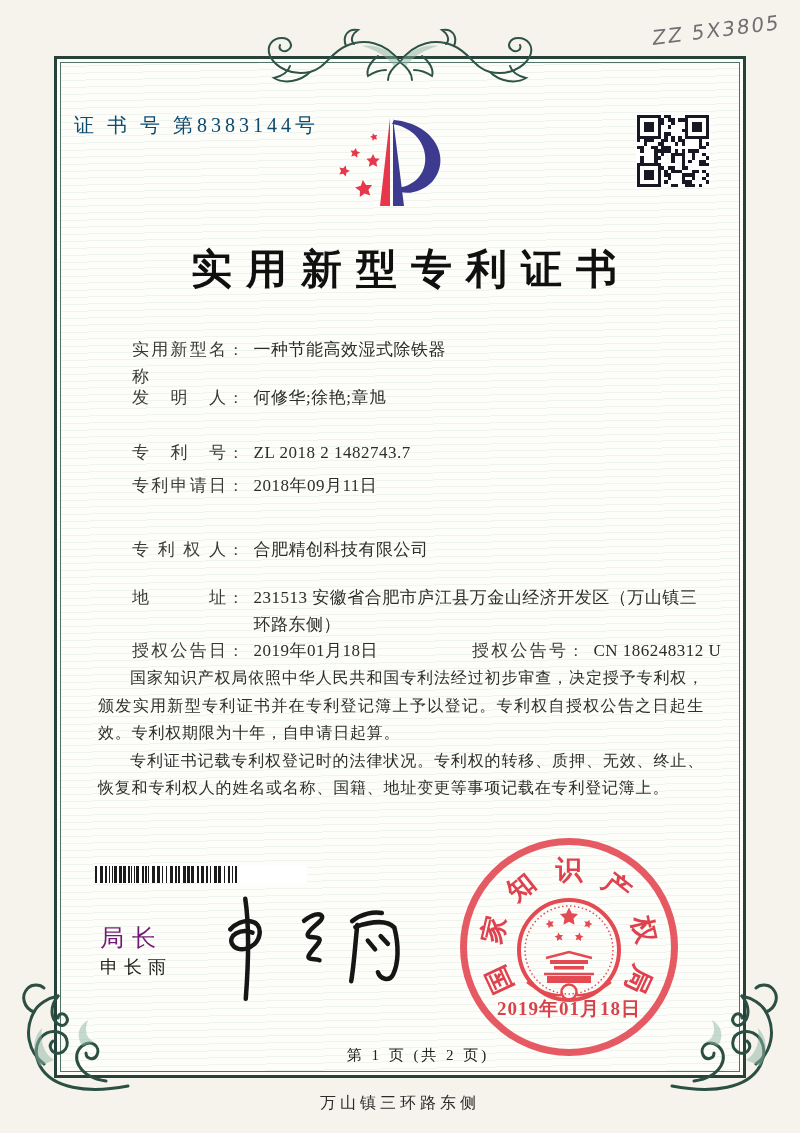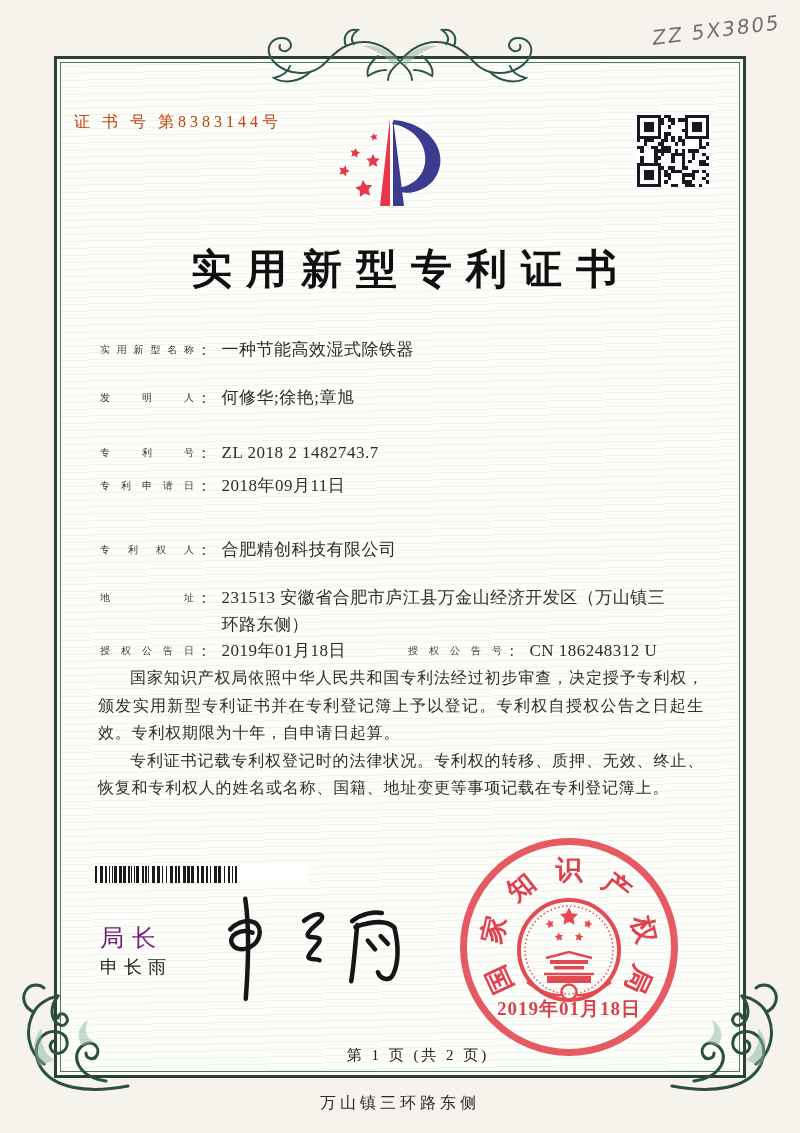--- a/index.html
+++ b/index.html
@@ -10,35 +10,35 @@
          border:3px solid #26423a;
          box-shadow:inset 0 0 0 3px #fdfcf7, inset 0 0 0 4px #4f7365;
          background:
            repeating-linear-gradient(179deg, rgba(140,180,158,.13) 0 1px, rgba(255,255,255,0) 1px 7px),
            #fdfdfa;}
   .flourish{position:absolute;width:128px;height:118px;}
   .fl-bl{left:6px;top:980px;}
   .fl-br{left:666px;top:980px;transform:scaleX(-1);}
   .top-ornament{position:absolute;left:230px;top:26px;width:340px;height:60px;}
   
-  .cert-no{position:absolute;left:74px;top:112px;font-size:16px;letter-spacing:4px;color:#c2410c;}
+  .cert-no{position:absolute;left:74px;top:112px;font-size:20px;letter-spacing:4px;color:#0c4a6e;}
   .logo{position:absolute;left:330px;top:108px;width:140px;height:120px;}
   .annotation{position:absolute;left:652px;top:18px;font-family:"DejaVu Sans",sans-serif;
               color:#6f6f74;font-size:20px;letter-spacing:2px;
               transform:rotate(-7deg) skewX(-10deg);}
   #qr{position:absolute;left:636px;top:114px;width:72px;height:72px;background:#fff;
       display:grid;grid-template-columns:repeat(21,1fr);grid-template-rows:repeat(21,1fr);padding:1px;}
   .qm{background:#181824;}
   .title{position:absolute;left:0;right:0;top:242px;text-align:center;
          font-size:41px;font-weight:bold;color:#101010;letter-spacing:14px;padding-left:22px;}
   
   .row{position:absolute;left:100px;display:flex;align-items:flex-start;
        font-size:17px;color:#2c2c2c;line-height:27px;}
-  .flabel{display:inline-block;width:94px;font-size:10px;color:#3a3a3a;
-          text-align:justify;text-align-last:justify;}
+  .flabel{display:inline-block;width:94px;font-size:17px;color:#3a3a3a;
+          text-align:justify;text-align-last:justify;margin-left:32px;}
   .colon{margin:0 10px 0 2px;font-size:15.5px;color:#3a3a3a;}
   .fvalue{max-width:460px;letter-spacing:.5px;}
   .r1{top:336px}.r2{top:384px}.r3{top:439px}.r4{top:472px}.r5{top:536px}.r6{top:584px}.r7{top:637px}
   .grant-no{margin-left:62px;display:flex;}
   .grant-no .flabel{width:94px;}
   
   .body-text{position:absolute;left:98px;top:664px;width:606px;font-size:16px;
              line-height:27.5px;color:#2e2e2e;text-align:justify;letter-spacing:.8px;}
   .body-text p{margin:0;text-indent:2em;}
   

